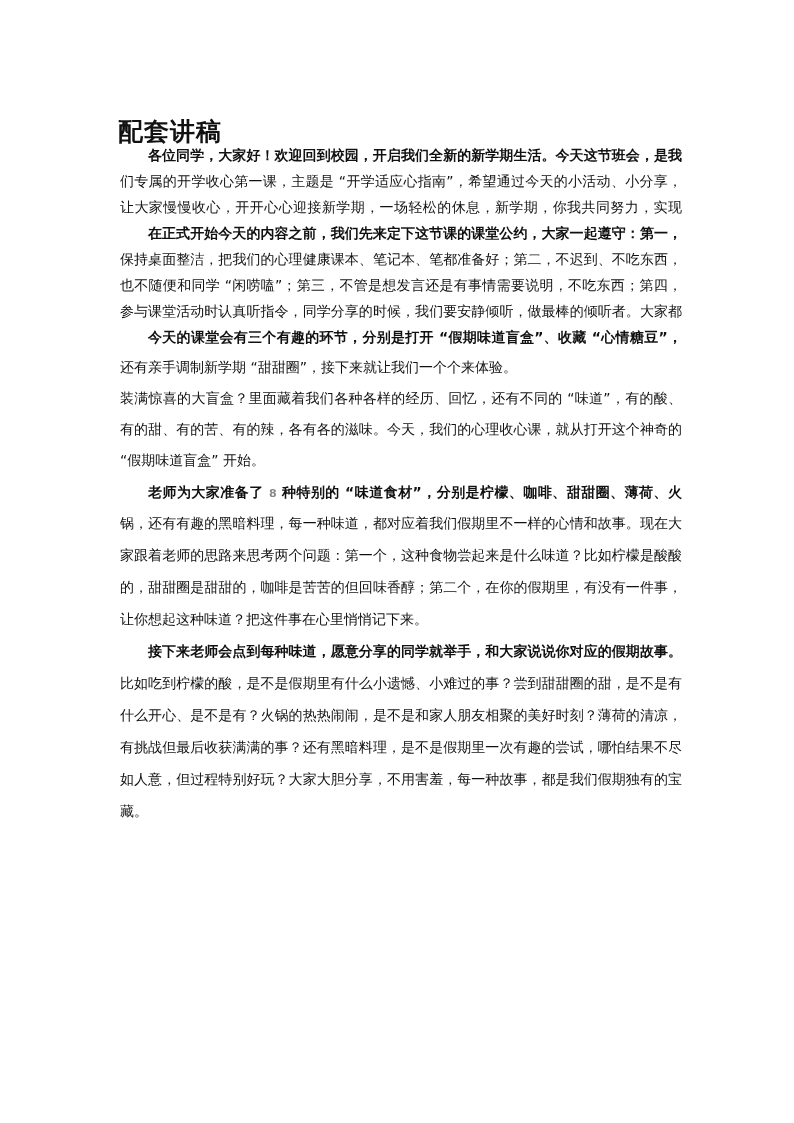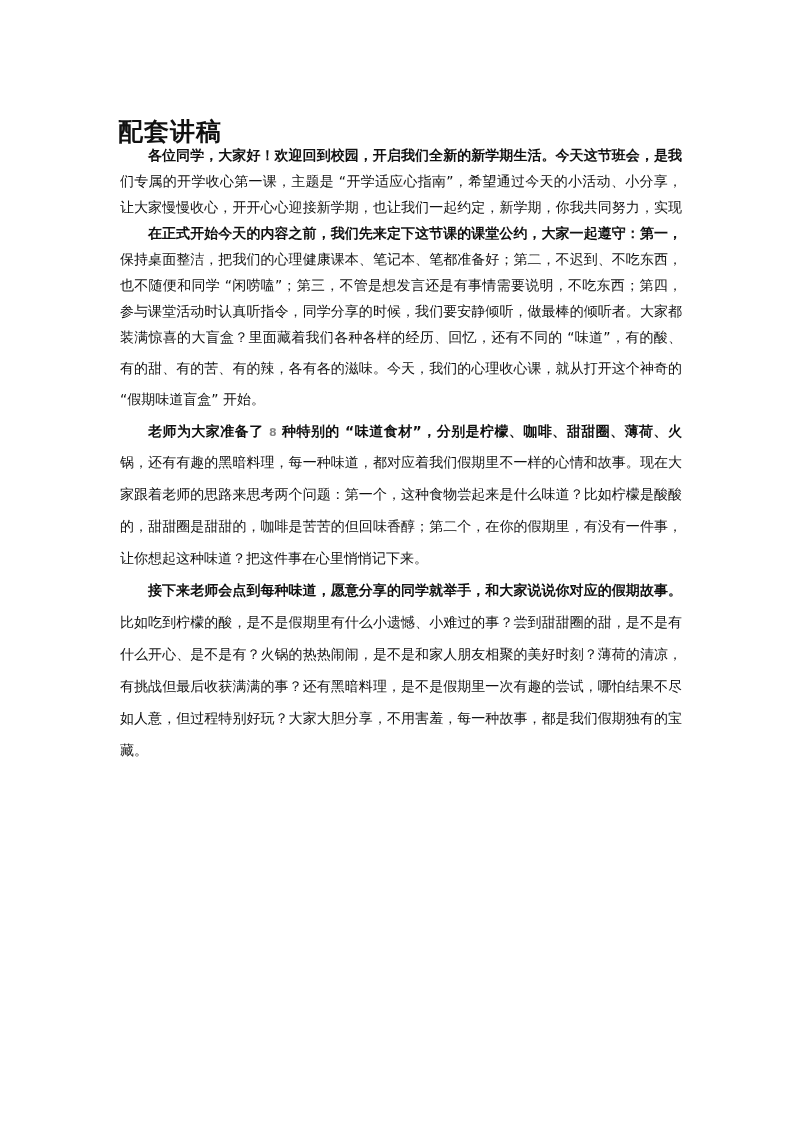--- a/index.html
+++ b/index.html
@@ -76,30 +76,34 @@
 <body>
 
 <div class="page">
   <div class="title">配套讲稿</div>
 
   <div class="body">
 
     <div class="para">
       <span class="line first tight">各位同学，大家好！欢迎回到校园，开启我们全新的新学期生活。今天这节班会，是我</span>
       <span class="line tight">们专属的开学收心第一课，主题是 “开学适应心指南”，希望通过今天的小活动、小分享，</span>
-      <span class="line tight">让大家慢慢收心，开开心心迎接新学期，也让我们一起约定，新学期，你我共同努力，实现</span>
+      <span class="line tight">让大家慢慢收心，开开心心迎接新学期，一场轻松的休息，新学期，你我共同努力，实现</span>
     </div>
 
     <div class="para">
       <span class="line first tight">在正式开始今天的内容之前，我们先来定下这节课的课堂公约，大家一起遵守：第一，</span>
       <span class="line tight">保持桌面整洁，把我们的心理健康课本、笔记本、笔都准备好；第二，不迟到、不吃东西，</span>
       <span class="line tight">也不随便和同学 “闲唠嗑”；第三，不管是想发言还是有事情需要说明，不吃东西；第四，</span>
       <span class="line tight">参与课堂活动时认真听指令，同学分享的时候，我们要安静倾听，做最棒的倾听者。大家都</span>
     </div>
 
+    <div class="para">
+      <span class="line first">今天的课堂会有三个有趣的环节，分别是打开 “假期味道盲盒”、收藏 “心情糖豆”，</span>
+      <span class="line last" style="height:31px">还有亲手调制新学期 “甜甜圈”，接下来就让我们一个个来体验。</span>
+    </div>
 
     <div class="para">
       <span class="line" style="height:31px">装满惊喜的大盲盒？里面藏着我们各种各样的经历、回忆，还有不同的 “味道”，有的酸、</span>
       <span class="line" style="height:31px">有的甜、有的苦、有的辣，各有各的滋味。今天，我们的心理收心课，就从打开这个神奇的</span>
       <span class="line last" style="height:32px"> “假期味道盲盒” 开始。</span>
     </div>
 
     <div class="para">
       <span class="line first" style="height:31px"><span>老师为大家准备了 </span><span class="num8">8</span><span> 种特别的 “味道食材”，分别是柠檬、咖啡、甜甜圈、薄荷、火</span></span>
       <span class="line" style="height:32px">锅，还有有趣的黑暗料理，每一种味道，都对应着我们假期里不一样的心情和故事。现在大</span>

